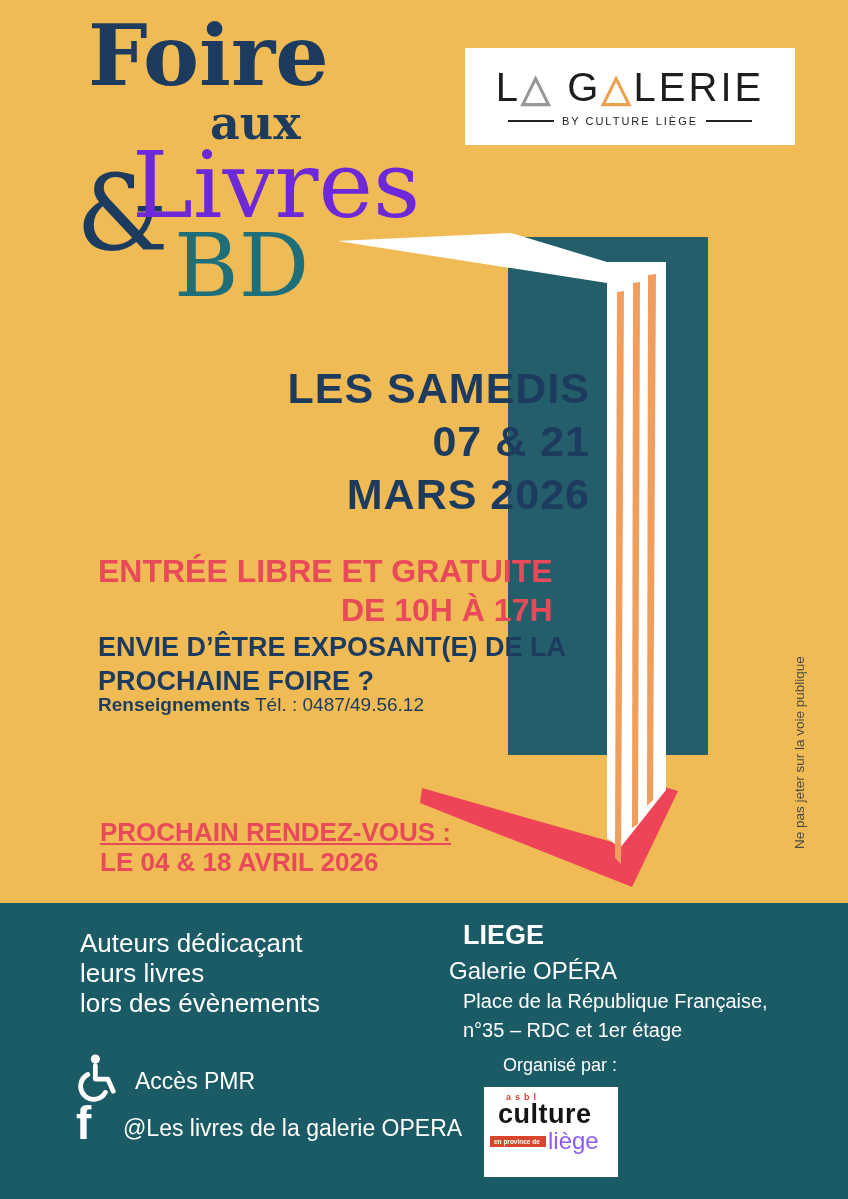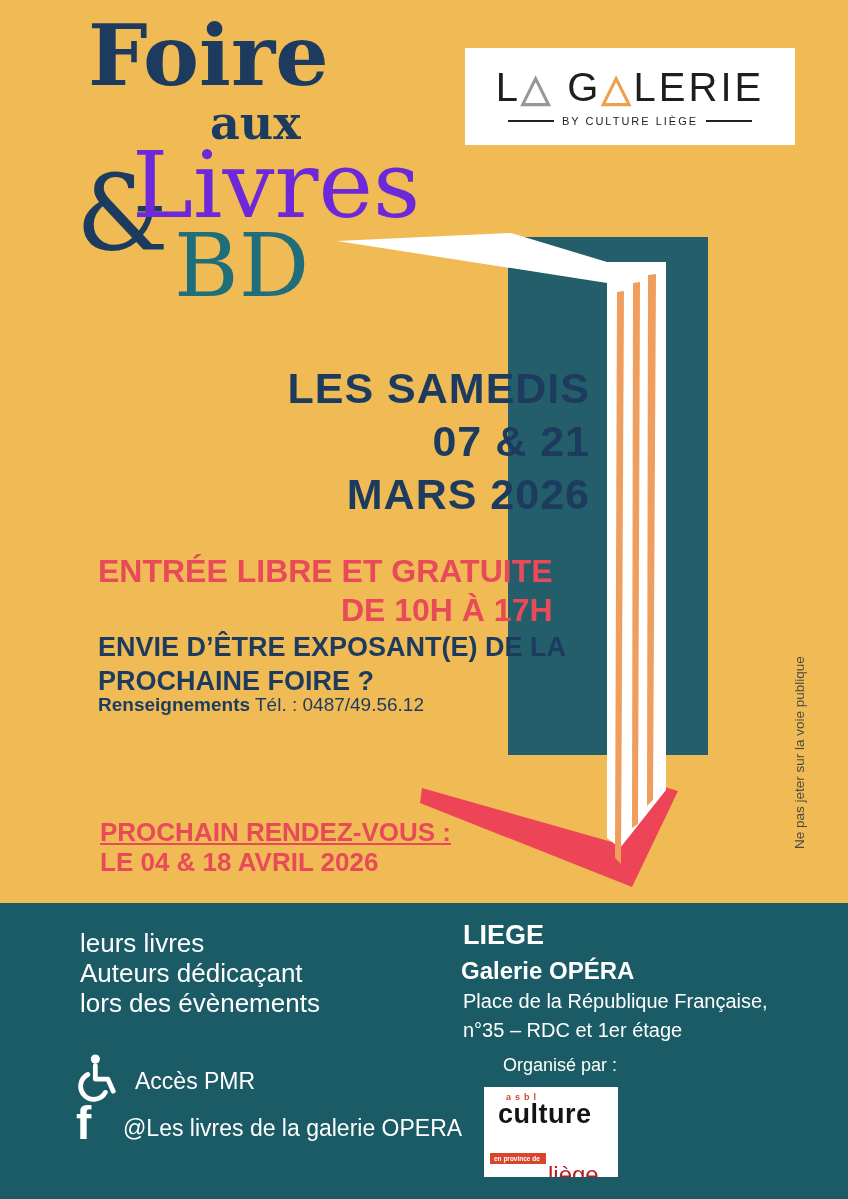--- a/index.html
+++ b/index.html
@@ -48,35 +48,35 @@
              writing-mode:vertical-rl;transform:rotate(180deg);
              font-size:13.5px;color:#4B4B44;text-align:center;}
   
   .band{left:0;top:903px;width:848px;height:296px;background:#1A5B66;}
   .authors{left:80px;top:928px;color:#FFFFFF;font-size:26px;line-height:30px;}
   .access-icon{left:72px;top:1052px;}
   .access-label{left:135px;top:1068px;color:#FFFFFF;font-size:23px;}
   .fb-icon{left:76px;top:1100px;color:#FFFFFF;font-weight:bold;font-size:46px;line-height:1;}
   .fb-label{left:123px;top:1115px;color:#FFFFFF;font-size:23px;}
   .city{left:463px;top:920px;color:#FFFFFF;font-weight:bold;font-size:27px;}
-  .venue{left:461px;top:957px;color:#FFFFFF;font-weight:bold;font-size:24px;}
+  .venue{left:449px;top:957px;color:#FFFFFF;font-weight:normal;font-size:24px;}
   .addr1{left:463px;top:990px;color:#FFFFFF;font-size:20px;}
   .addr2{left:463px;top:1019px;color:#FFFFFF;font-size:20px;}
   .organized{left:503px;top:1055px;color:#FFFFFF;font-size:18px;}
   
   .culture-box{left:484px;top:1087px;width:134px;height:90px;background:#FFFFFF;
                overflow:hidden;text-decoration:underline;}
   .culture-asbl{position:absolute;left:22px;top:5px;color:#D9452C;font-size:9px;
                 letter-spacing:4px;font-weight:bold;}
   .culture-word{position:absolute;left:14px;top:12px;color:#141414;font-size:27px;
                 font-weight:bold;letter-spacing:0.5px;}
   .culture-row{position:absolute;left:6px;top:42px;display:flex;align-items:center;}
   .culture-red{background:#D9452C;color:#FFFFFF;font-size:6.5px;line-height:7px;
                padding:2px 4px;width:48px;font-weight:bold;}
-  .culture-liege{color:#b91c1c;font-size:24px;line-height:24px;margin-left:2px;margin-top:34px;}
+  .culture-liege{color:#8b5cf6;font-size:24px;line-height:24px;margin-left:2px;}
   
   .commerce-box{left:660px;top:1089px;width:78px;height:69px;background:#FFFFFF;
                 border-radius:6px;overflow:hidden;}
   .c-green{position:absolute;left:3px;top:15px;width:36px;height:36px;border-radius:50%;
            background:#86BE40;}
   .c-blue{position:absolute;left:22px;top:9px;width:52px;height:52px;border-radius:50%;
           background:#41AADF;}
   .c-tower{position:absolute;left:48px;top:3px;width:12px;height:22px;background:#C9CC8E;
            clip-path:polygon(50% 0,68% 18%,68% 42%,100% 100%,0 100%,32% 42%,32% 18%);}
   .c-text{position:absolute;left:0;top:22px;width:100%;text-align:center;
@@ -144,22 +144,22 @@
   <div class="abs next">
     <div class="u">PROCHAIN RENDEZ-VOUS :</div>
     <div>LE 04 &amp; 18 AVRIL 2026</div>
   </div>
 
   <div class="abs side-note">Ne pas jeter sur la voie publique</div>
 
   <div class="abs band"></div>
 
   <div class="abs authors">
+    <div>Auteurs dédicaçant</div>
     <div>leurs livres</div>
-    <div>Auteurs dédicaçant</div>
     <div>lors des évènements</div>
   </div>
 
   <div class="abs access-icon">
     <svg width="50" height="50" viewBox="0 0 24 24" fill="none">
       <circle cx="11.2" cy="3.4" r="2.2" fill="#FFFFFF"></circle>
       <path d="M11.2 6.6 L11.2 13 L17.2 13 L19.8 18.8" stroke="#FFFFFF" stroke-width="2.3" fill="none" stroke-linecap="round" stroke-linejoin="round"></path>
       <path d="M7.6 10.8 A6.3 6.3 0 1 0 16 19.4" stroke="#FFFFFF" stroke-width="2.3" fill="none" stroke-linecap="round"></path>
     </svg>
   </div>

